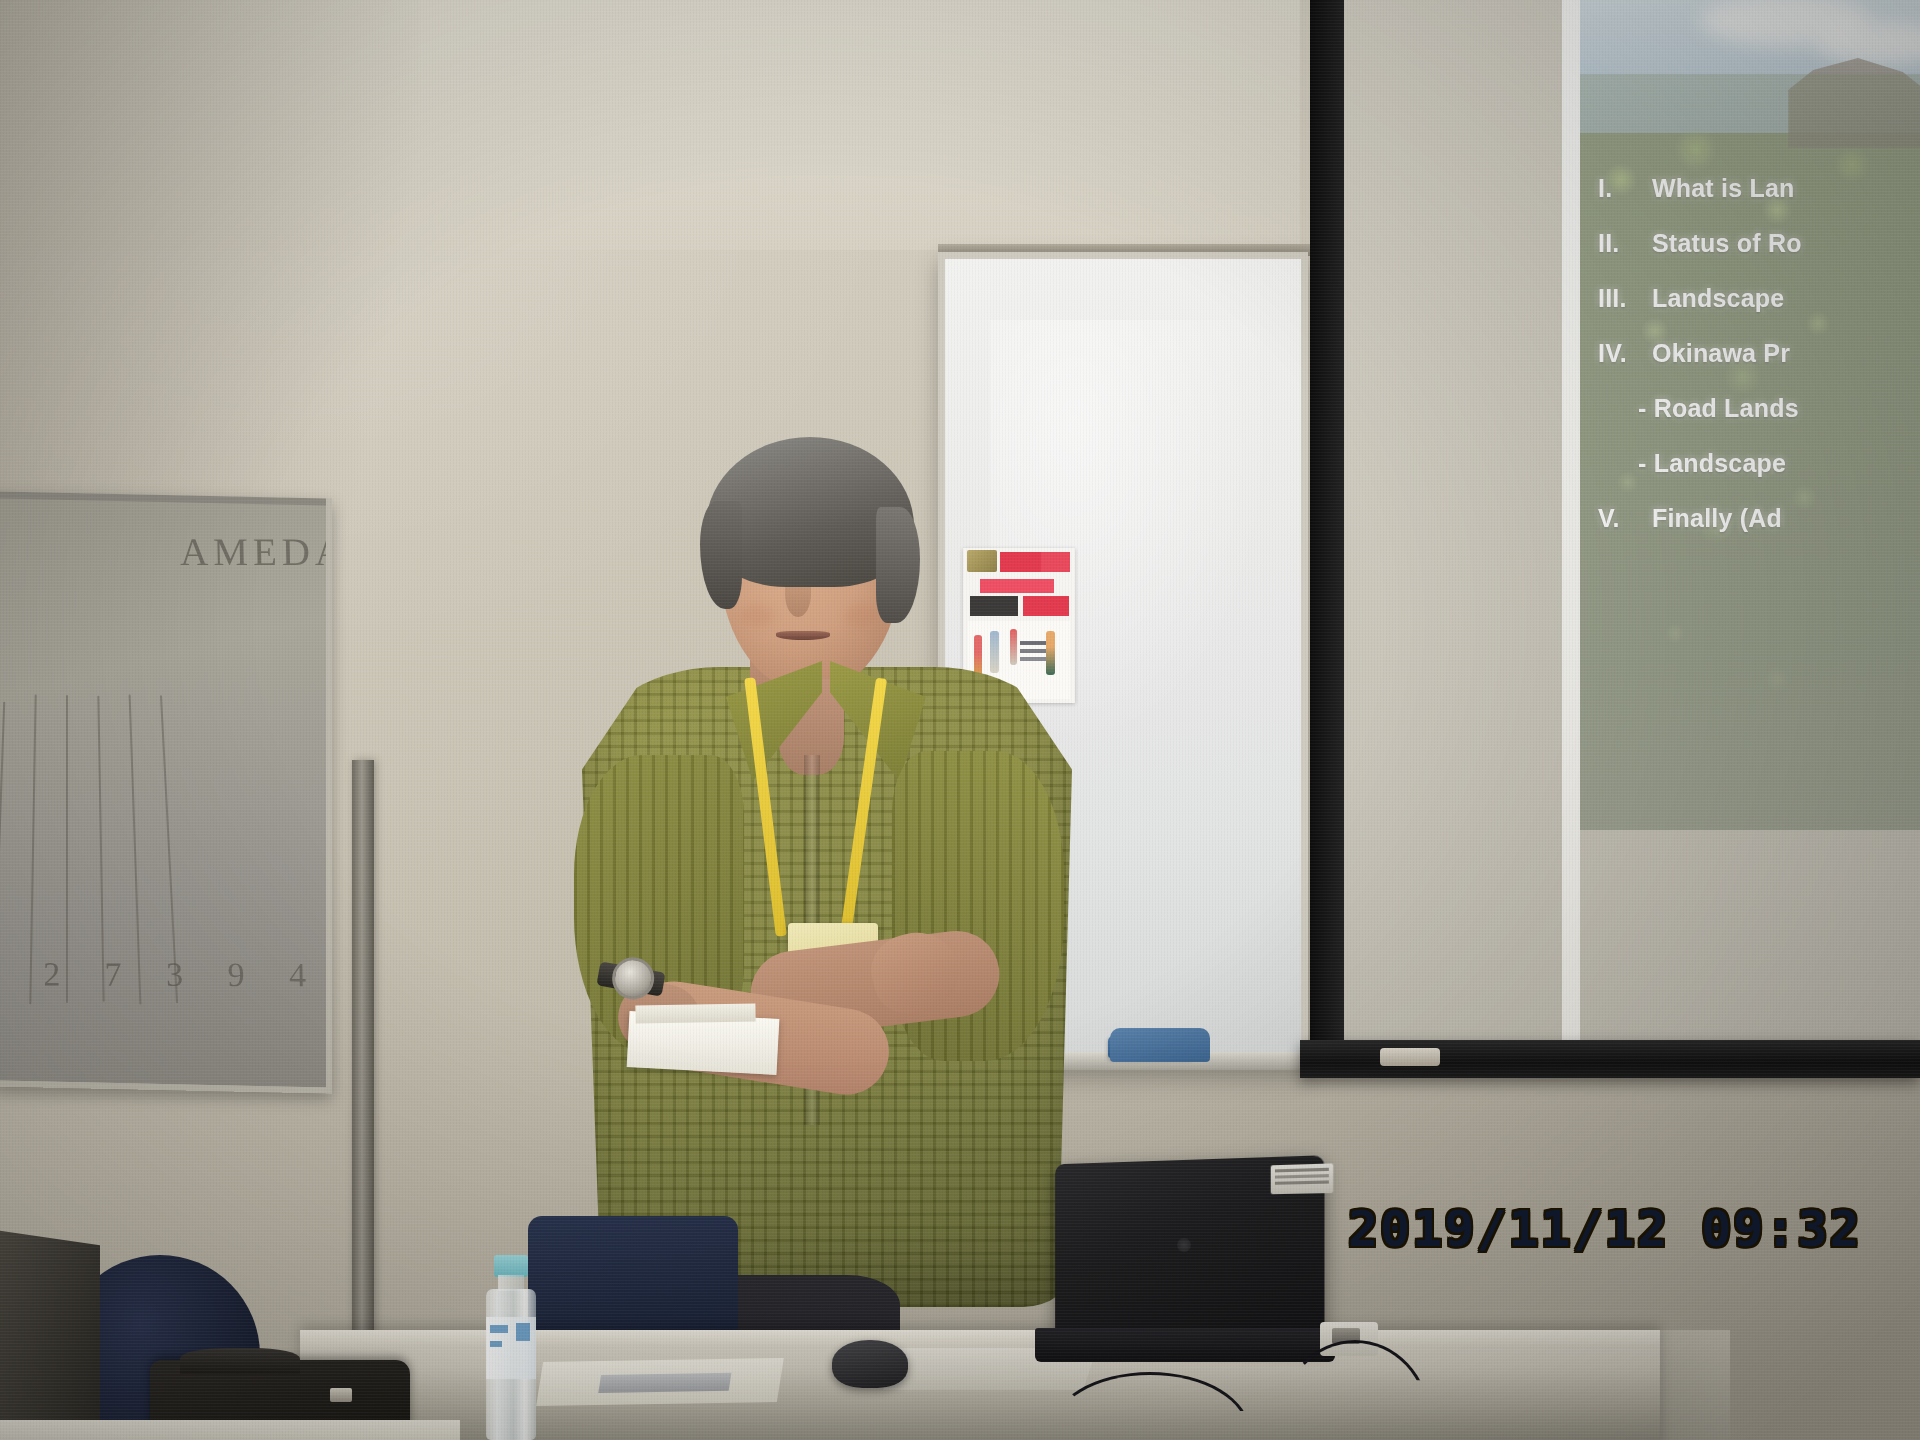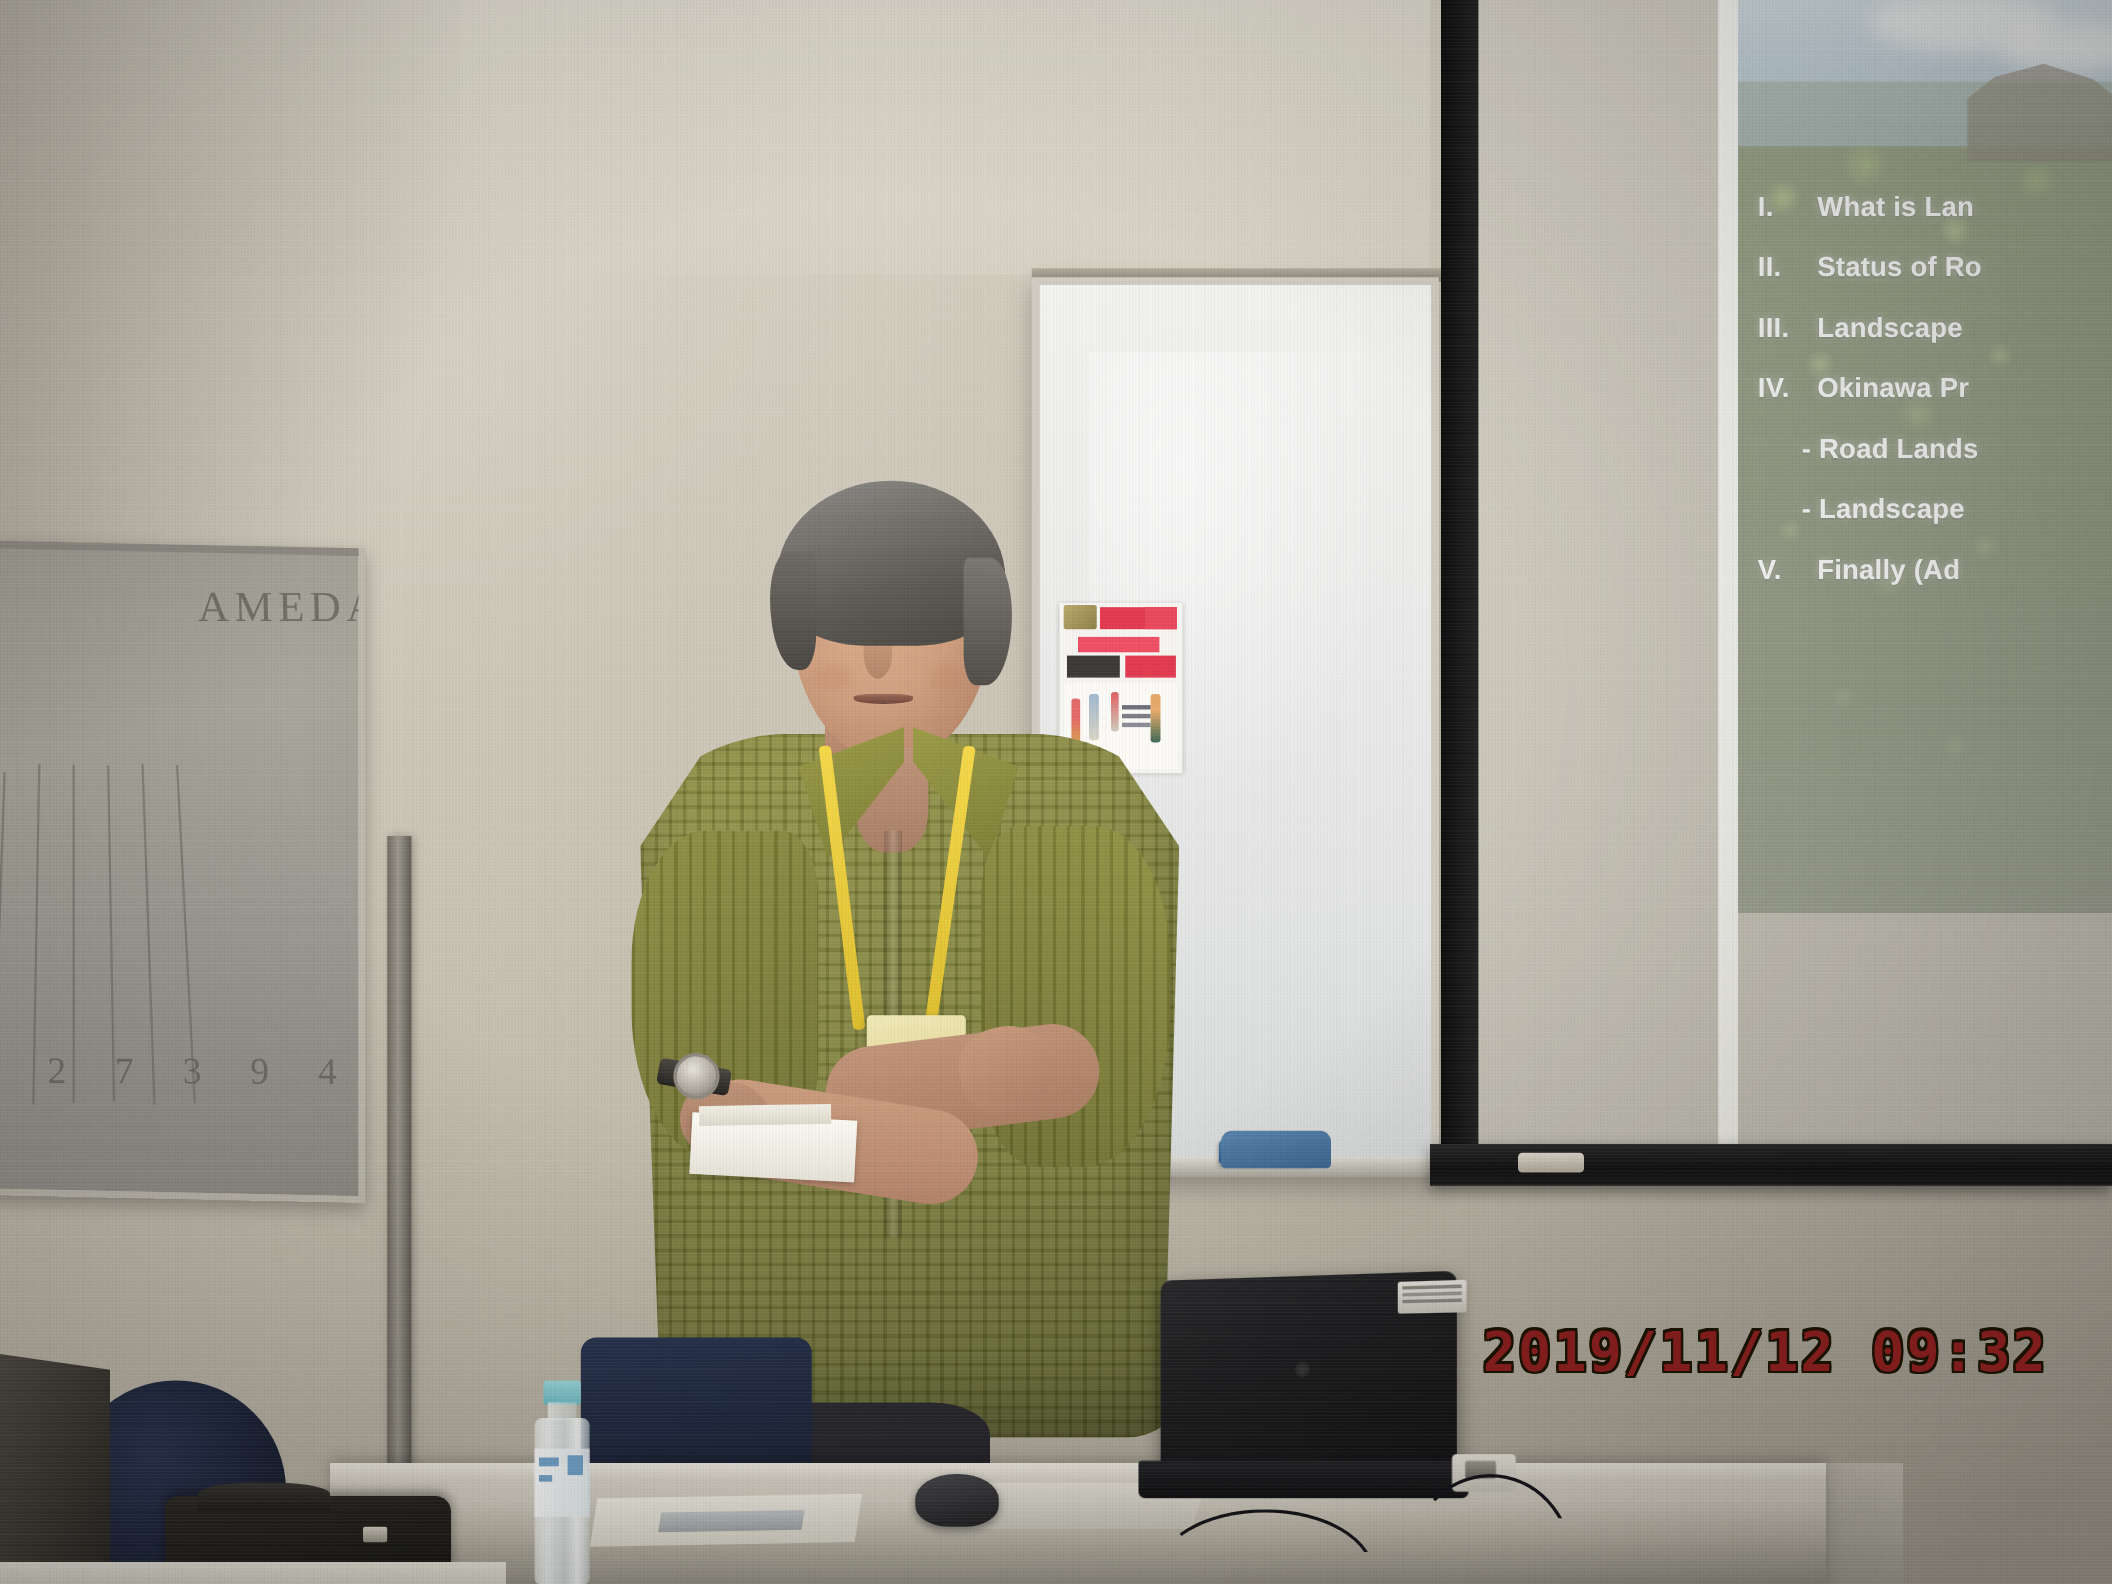--- a/index.html
+++ b/index.html
@@ -481,21 +481,21 @@
   .papers-desk::after {
     content:""; position:absolute; left:60px; top:14px; width:130px; height:18px;
     background:linear-gradient(180deg,#b8bcc2,#8e939a); opacity:.75;
   }
 
   
   .timestamp {
     position:absolute; left:1348px; top:1200px; z-index:80;
     font-family:"DejaVu Sans Mono", monospace;
     font-size:50px; font-weight:bold; letter-spacing:2px;
-    color:#7f1d1d;
+    color:#0f172a;
     text-shadow:
       -2px -2px 0 #1a1200, 2px -2px 0 #1a1200, -2px 2px 0 #1a1200, 2px 2px 0 #1a1200,
       0 -2px 0 #1a1200, 0 2px 0 #1a1200, -2px 0 0 #1a1200, 2px 0 0 #1a1200;
     white-space:nowrap;
   }
 
   .grain {
     position:absolute; inset:0; z-index:70; pointer-events:none; opacity:.07;
     background-image:
       repeating-linear-gradient(0deg, rgba(255,255,255,.5) 0 1px, transparent 1px 3px),

